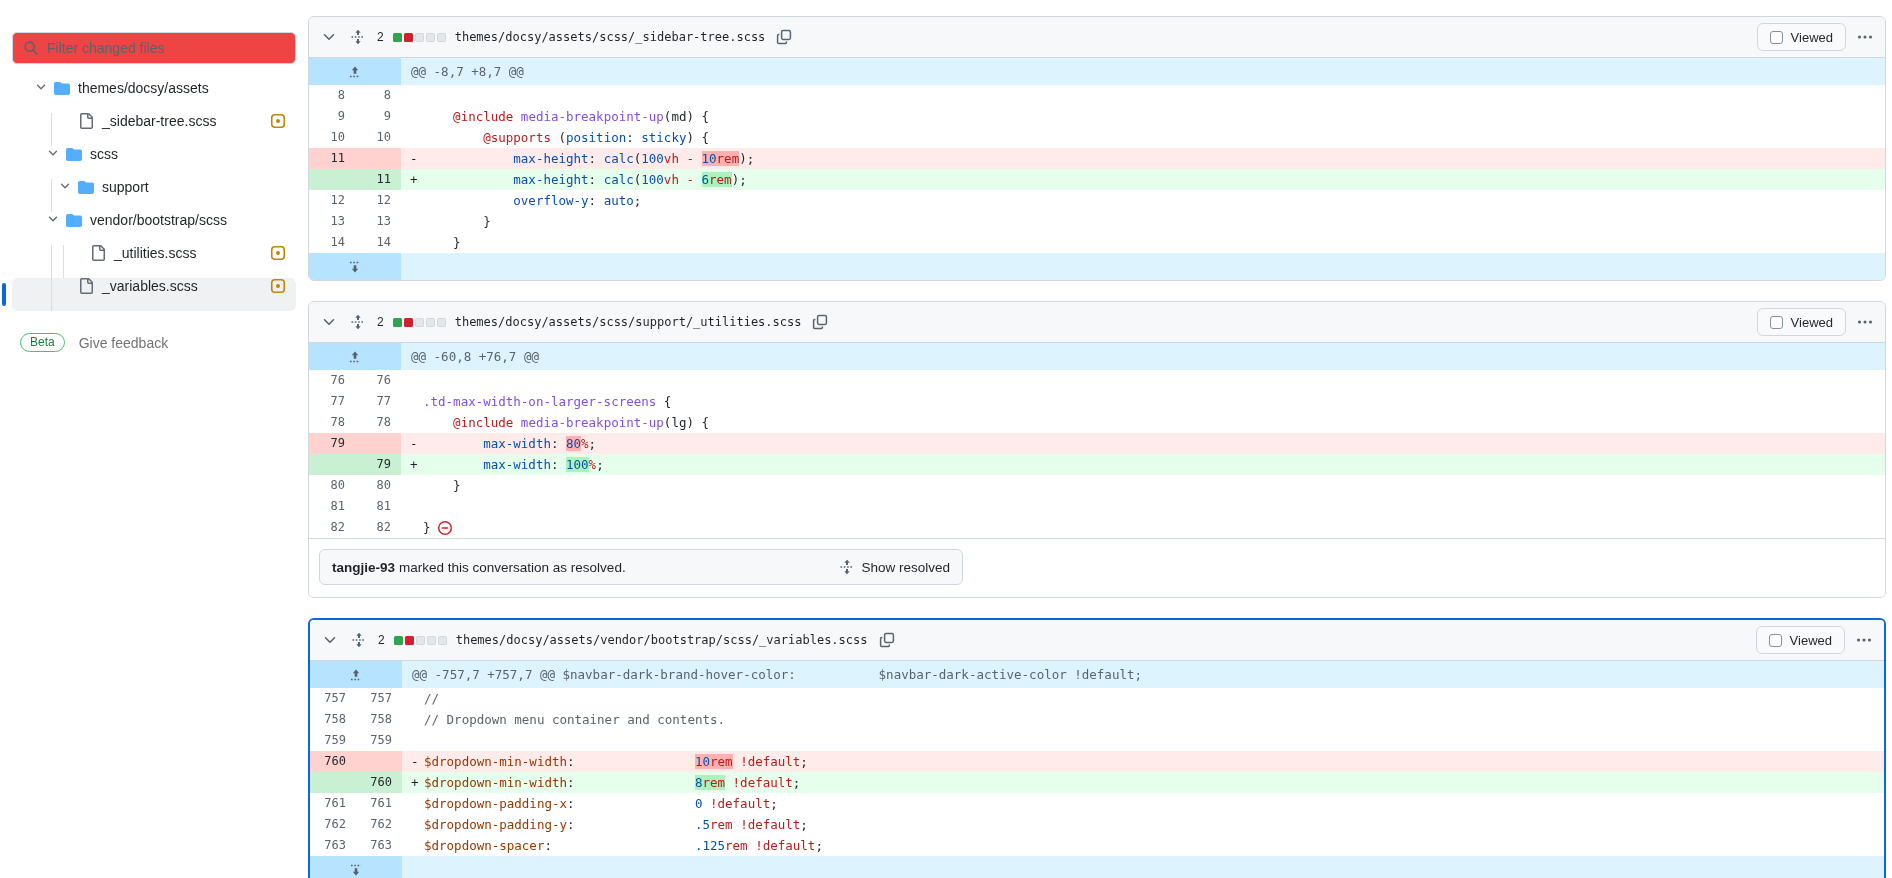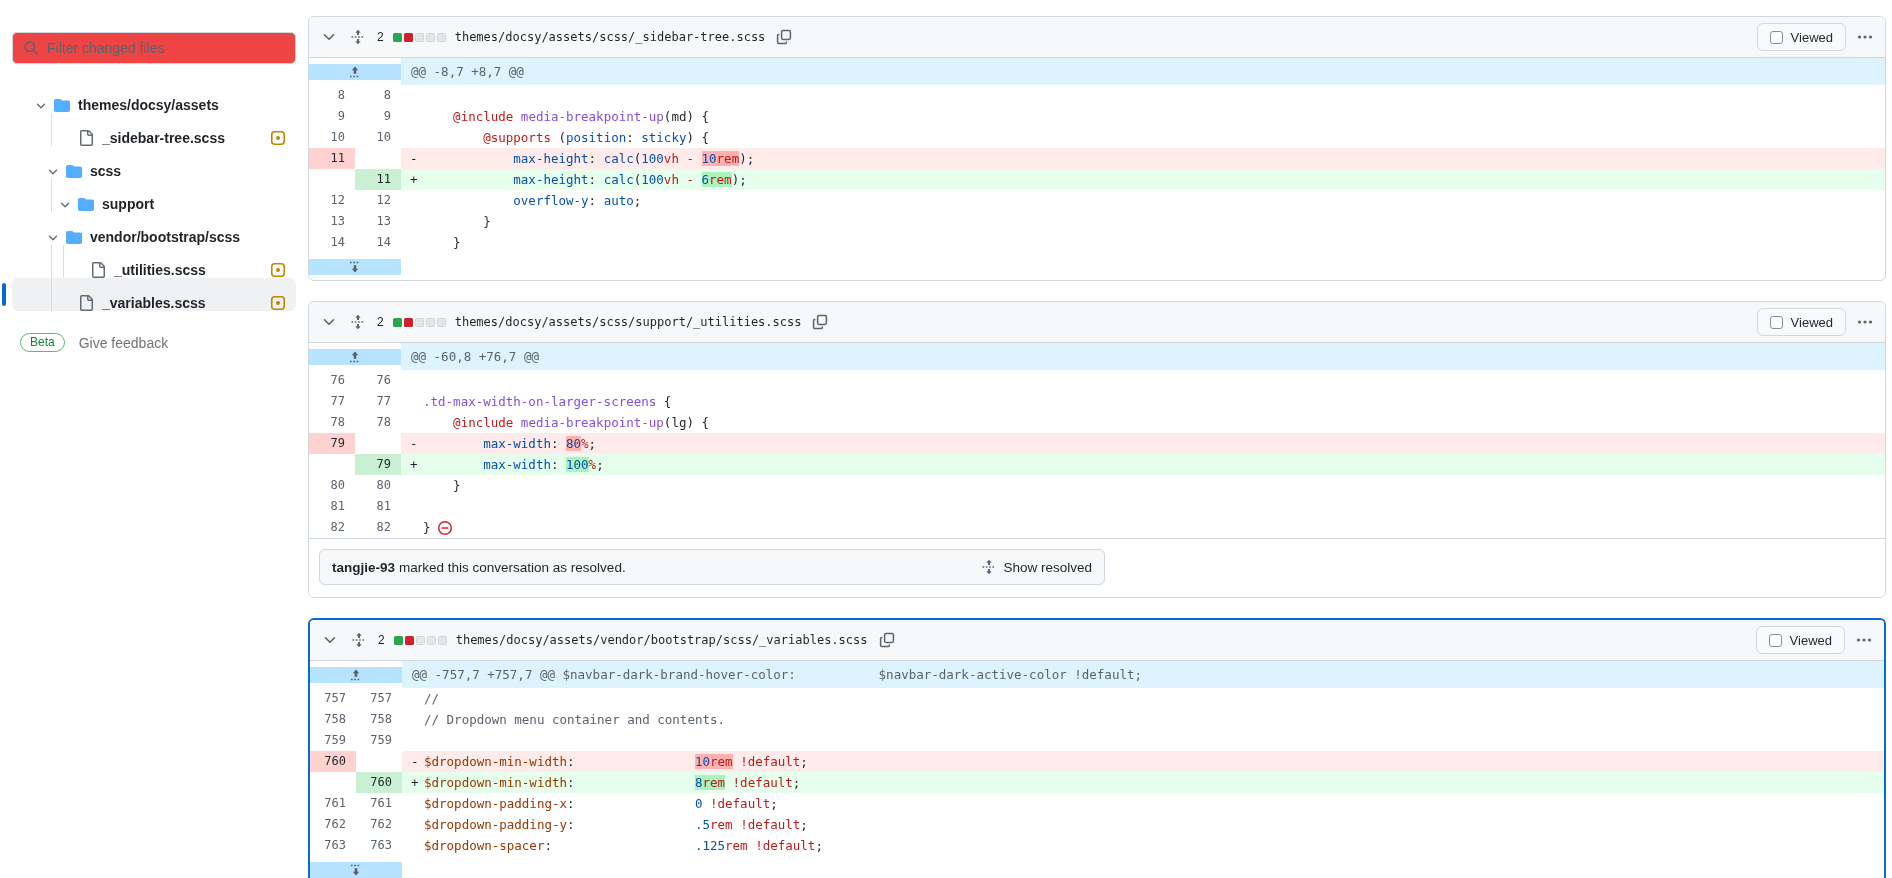--- a/index.html
+++ b/index.html
@@ -7,22 +7,22 @@
   body { font-family:"Liberation Sans",sans-serif; background:#fff; color:#1f2328; display:flex; }
 
   
   aside { width:308px; flex:none; padding:12px 12px 0 12px; position:relative; }
   .filter { display:flex; align-items:center; gap:8px; border:1px solid #d0d7de; border-radius:5px;
             height:32px; padding:0 10px; background:#ef4444;margin-top:20px; }
   .filter input { border:0; outline:0; font-size:14px; width:100%; color:#1f2328; background:transparent;
                   font-family:"Liberation Sans",sans-serif; }
   .filter input::placeholder { color:#59636e; }
   .tree { margin-top:16px; }
-  .trow { position:relative; height:33px; display:flex; align-items:flex-end; border-radius:6px;
-          font-size:14px; cursor:pointer;font-weight:bold; }
+  .trow { position:relative; height:33px; display:flex; align-items:flex-start; border-radius:6px;
+          font-size:14px; cursor:pointer; }
   .trow.sel { background:#eff1f3; }
   .trow .accent { position:absolute; left:-10px; top:5px; width:4px; height:23px;
                   background:#0969da; border-radius:2px; }
   .guide { position:absolute; top:0; bottom:0; width:1px; background:#d8dee4; }
   .tlabel { margin-left:8px; white-space:nowrap; }
   .mod-badge { margin-left:auto; margin-right:10px; flex:none; display:flex; }
   .ticon { flex:none; display:flex; }
   .beta-row { display:flex; align-items:center; gap:14px; margin-top:22px; padding-left:8px; }
   .beta-pill { border:1px solid #4ac26b; color:#1a7f37; font-size:12px; border-radius:999px;
                padding:1px 9px 2px; }
@@ -40,42 +40,42 @@
   .sq { width:9px; height:9px; border-radius:1.5px; }
   .sq.add { background:#2da44e; } .sq.del { background:#cf222e; } .sq.neutral { background:#e4e7ea; border:1px solid #d0d7de; }
   .fpath { font-family:"DejaVu Sans Mono",monospace; font-size:12px; color:#1f2328; }
   .spacer { flex:1; }
   .viewed-btn { display:flex; align-items:center; gap:8px; border:1px solid #d0d7de; background:#f8fafb;
                 border-radius:6px; height:28px; padding:11px 12px; font-size:13px; color:#25292e; cursor:pointer; }
   .cb { width:13px; height:13px; border:1px solid #868f99; border-radius:3px; background:#fff; flex:none; }
 
   
   .diff { font-family:"DejaVu Sans Mono",monospace; font-size:12.5px; }
-  .drow { display:flex; height:21px; line-height:21px;align-items:center; }
+  .drow { display:flex; height:21px; line-height:21px; }
   .dnum { width:46px; flex:none; text-align:right; padding-right:10px; color:#59636e; font-size:12px; cursor:pointer; }
   .dcode { flex:1; display:flex; white-space:pre; min-width:0; }
   .marker { width:22px; flex:none; padding-left:9px; color:#1f2328; }
   .drow.del .dnum { background:#ffd2cf; color:#24292f; }
   .drow.del .dcode { background:#ffebe9; }
   .drow.add .dnum { background:#c9f0d2; color:#24292f; }
   .drow.add .dcode { background:#e6ffec; }
   .hl-del { background:rgba(255,129,130,.55); }
   .hl-add { background:#abf2bc; }
   .tk-d { color:#1f2328; } .tk-k { color:#b91c1c; } .tk-e { color:#8250df; }
   .tk-c { color:#0550ae; } .tk-v { color:#953800; } .tk-m { color:#59636e; }
   .drow.hunk, .drow.expand { height:27px; line-height:27px; }
   .gut-btn { width:92px; flex:none; background:#b6e3ff; border:0; cursor:pointer;
              display:flex; align-items:center; justify-content:center; }
   .hunktext { flex:1; background:#ddf4ff; color:#59636e; padding-left:10px; white-space:pre; overflow:hidden; }
   .expfill { flex:1; background:#ddf4ff; }
   .inline-res-icon { display:inline-flex; transform:translateY(3px); margin-left:6px; }
 
   
   .conv { border-top:1px solid #d0d7de; padding:10px 16px 12px 10px; background:#fff; }
-  .convbar { width:786px; max-width:100%; border:1px solid #d0d7de; background:#f6f8fa; border-radius:6px;
+  .convbar { width:644px; max-width:100%; border:1px solid #d0d7de; background:#f6f8fa; border-radius:6px;
              height:36px; display:flex; align-items:center; padding:0 12px; font-size:13.5px; }
   .convbar b { font-weight:bold; margin-right:4px; }
   .showres { display:flex; align-items:center; gap:6px; background:none; border:0; cursor:pointer;
              font-size:13.5px; color:#1f2328; font-family:"Liberation Sans",sans-serif; }
 </style>
 </head>
 <body>
 
 <aside>
   <div class="filter">

